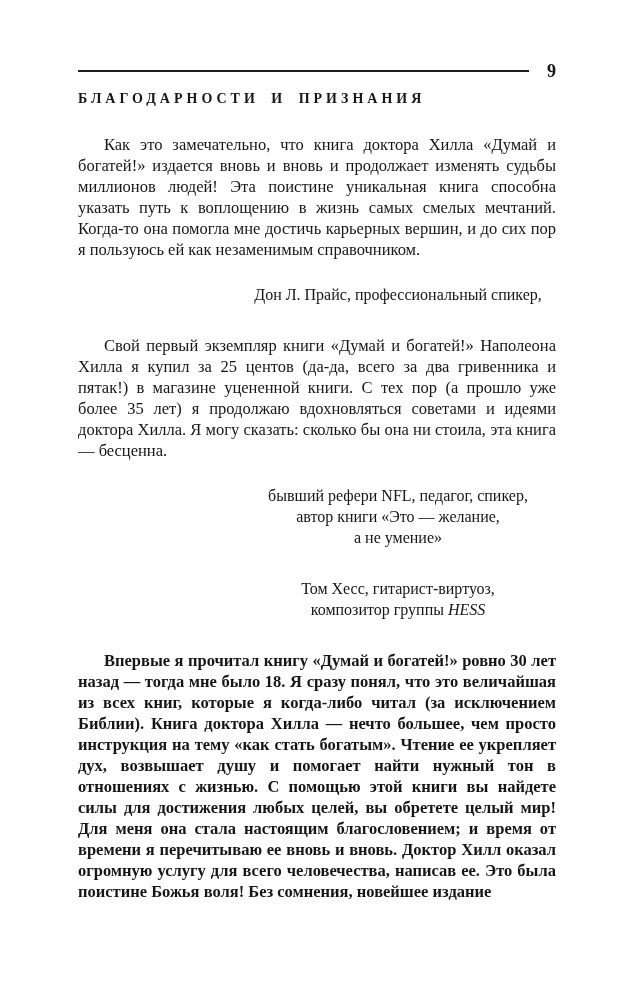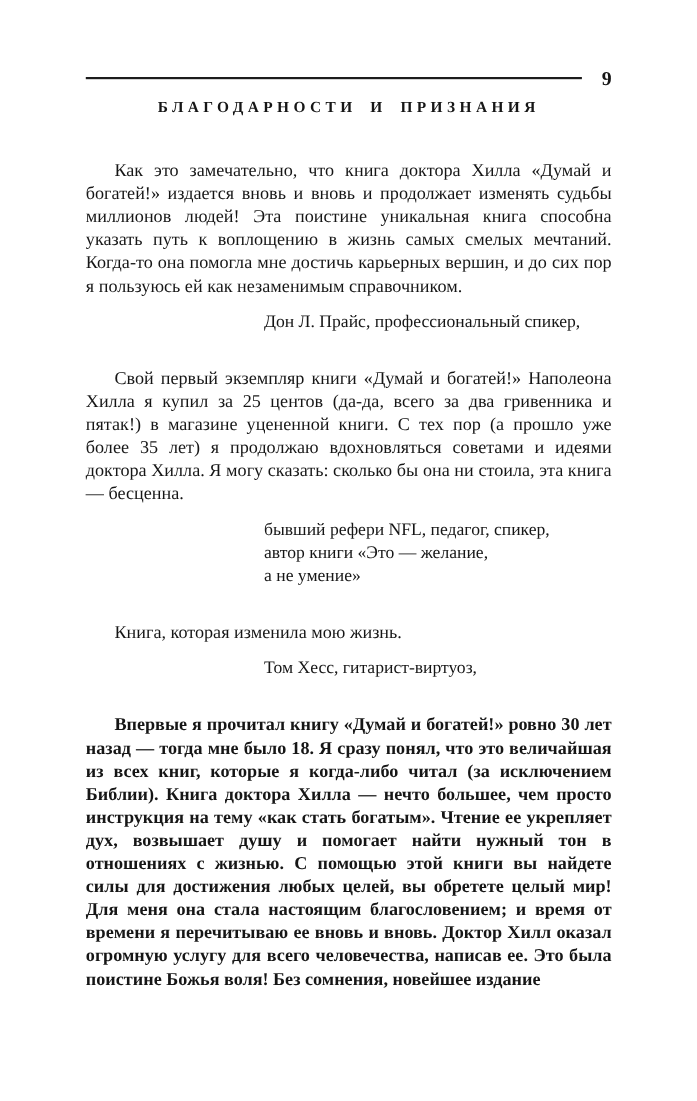--- a/index.html
+++ b/index.html
@@ -33,34 +33,34 @@
     font-size: 18px;
     font-weight: bold;
     line-height: 1;
     color: #161616;
   }
   .section-title {
     font-size: 14px;
     font-weight: bold;
     letter-spacing: 4px;
     word-spacing: 5px;
-    margin: 0 0 37px 0;
+    margin: 0 0 27px 0;
     color: #161616;
-    text-align: center;
   }
   .para {
     font-size: 16.5px;
     line-height: 21px;
     text-align: justify;
     text-indent: 26px;
     margin: 0;
   }
   .attribution {
     width: 316px;
-    margin: 12px 0 0 auto;
+    margin: 24px 0 0 auto;
+    text-align: center;
     font-size: 16px;
     line-height: 21px;
   }
   .attr-line { white-space: nowrap; }
   .attr-line .band-name { font-style: italic; }
   .testimonial { margin-bottom: 24px; }
   .testimonial.gap-lg { margin-bottom: 30px; }
   .testimonial:last-child { margin-bottom: 0; font-weight: bold; }
 </style>
 </head>
@@ -85,23 +85,23 @@
   <section class="testimonial gap-lg">
     <p class="para">Свой первый экземпляр книги «Думай и богатей!» Наполеона Хилла я купил за 25 центов (да-да, всего за два гривенника и пятак!) в магазине уцененной книги. С тех пор (а прошло уже более 35 лет) я продолжаю вдохновляться советами и идеями доктора Хилла. Я могу сказать: сколько бы она ни стоила, эта книга — бесценна.</p>
     <div class="attribution">
       <div class="attr-line">бывший рефери NFL, педагог, спикер,</div>
       <div class="attr-line">автор книги «Это — желание,</div>
       <div class="attr-line">а не умение»</div>
     </div>
   </section>
 
   <section class="testimonial gap-lg">
-    <p class="para">Книга, которая изменила мою жизнь.</p>
     <div class="attribution">
       <div class="attr-line">Том Хесс, гитарист-виртуоз,</div>
+      <div class="attr-line"><span>композитор группы </span><span class="band-name">HESS</span></div>
     </div>
   </section>
 
   <section class="testimonial">
     <p class="para">Впервые я прочитал книгу «Думай и богатей!» ровно 30 лет назад — тогда мне было 18. Я сразу понял, что это величайшая из всех книг, которые я когда-либо читал (за исключением Библии). Книга доктора Хилла — нечто большее, чем просто инструкция на тему «как стать богатым». Чтение ее укрепляет дух, возвышает душу и помогает найти нужный тон в отношениях с жизнью. С помощью этой книги вы найдете силы для достижения любых целей, вы обретете целый мир! Для меня она стала настоящим благословением; и время от времени я перечитываю ее вновь и вновь. Доктор Хилл оказал огромную услугу для всего человечества, написав ее. Это была поистине Божья воля! Без сомнения, новейшее издание</p>
   </section>
 
 </div>
 
 </body></html>

